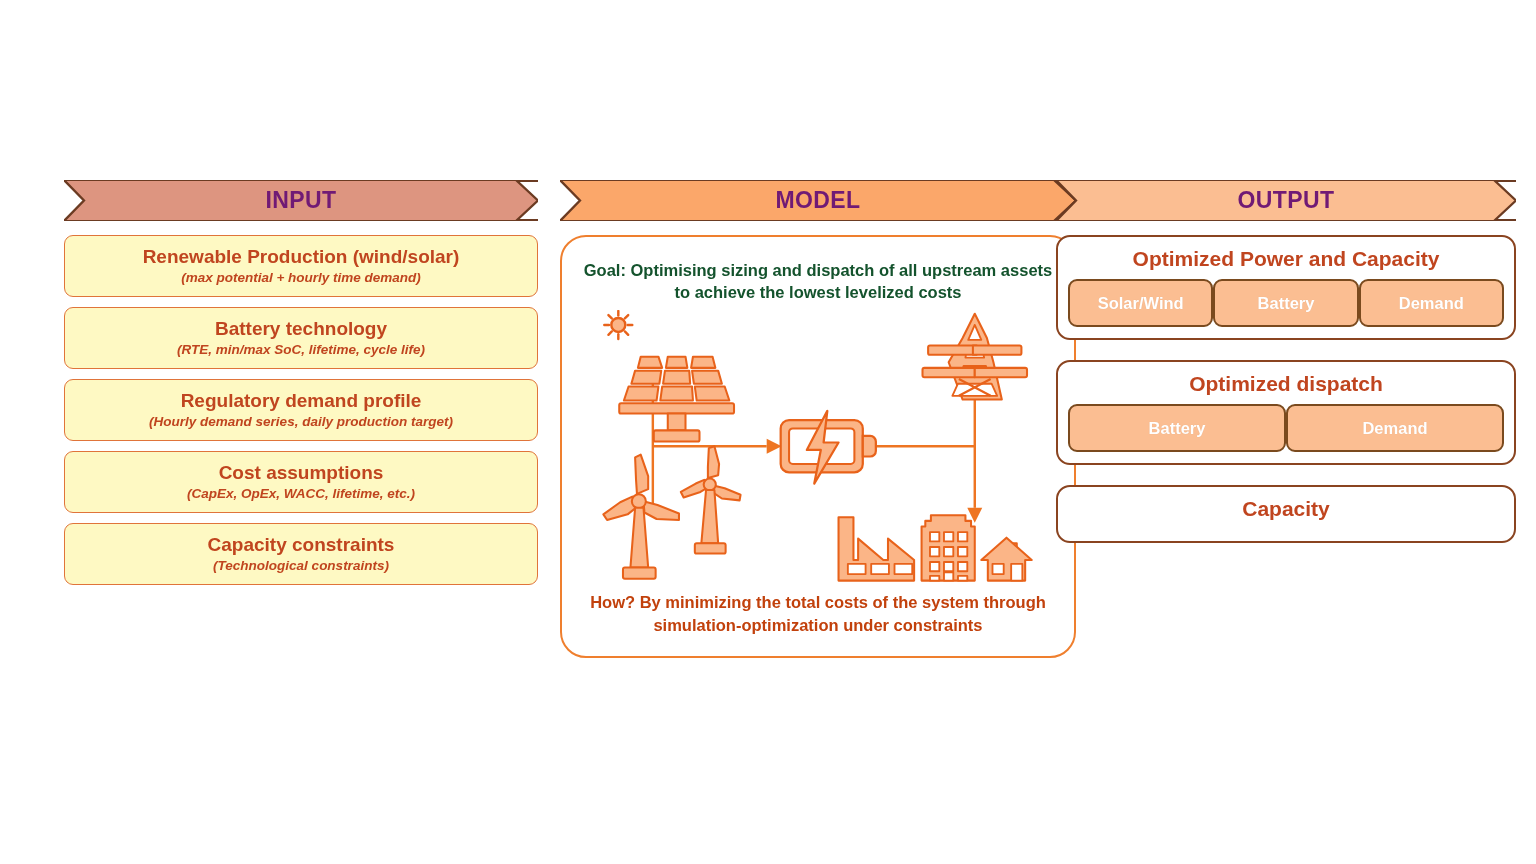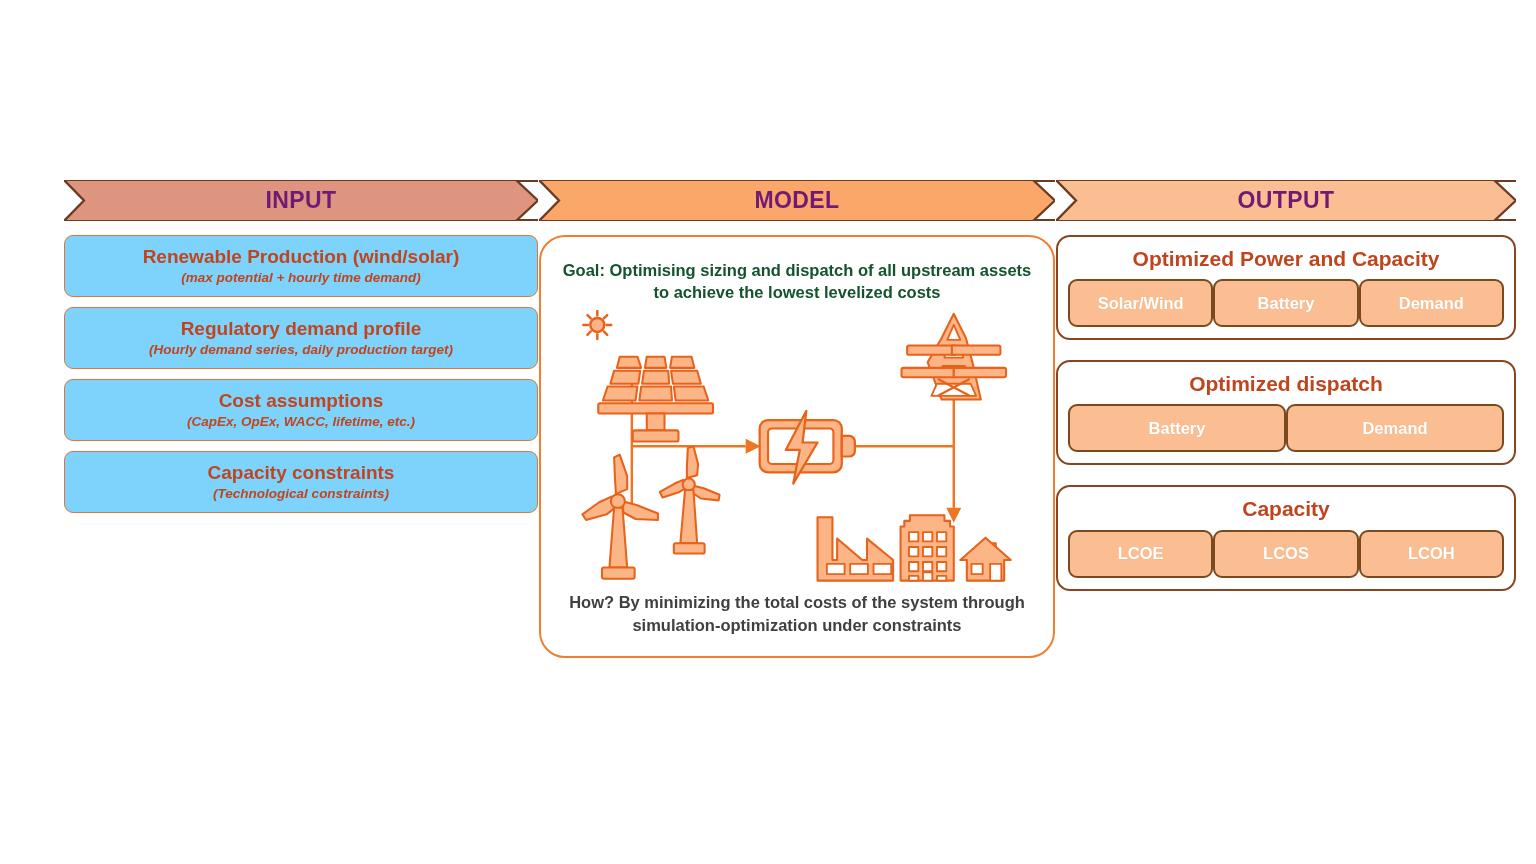--- a/index.html
+++ b/index.html
@@ -9,21 +9,21 @@
     font-family: "Liberation Sans", sans-serif;
     overflow: hidden;
     position: relative;
   }
 
   
   .board { position: absolute; left: 0; top: 0; width: 1536px; height: 864px; }
 
   .col { position: absolute; top: 180px; }
   .col-input  { left: 64px;   width: 474px; }
-  .col-model  { left: 539px;  width: 516px; }
+  .col-model  { left: 560px;  width: 516px; }
   .col-output { left: 1056px; width: 460px; }
 
   
   .banner {
     position: relative;
     height: 41px;
     display: flex;
     align-items: center;
     justify-content: center;
     border-top: 2px solid #6b3b22;
@@ -42,21 +42,21 @@
     left: 0; top: -2px;
     width: 100%;
     height: calc(100% + 4px);
     z-index: 1;
   }
   .banner-shape svg { display: block; width: 100%; height: 100%; }
 
   
   .input-list { margin-top: 14px; display: flex; flex-direction: column; gap: 10px; }
   .input-box {
-    background: #7dd3fc;
+    background: #fef9c3;
     border: 1.6px solid #e0743a;
     border-radius: 9px;
     height: 62px;
     display: flex;
     flex-direction: column;
     align-items: center;
     justify-content: center;
     padding: 4px 10px;
   }
   .input-title {
@@ -88,21 +88,21 @@
     display: flex;
     flex-direction: column;
   }
   .model-goal, .model-how {
     font-size: 16.5px;
     font-weight: bold;
     color: #14532d;
     text-align: center;
     line-height: 1.35;
   }
-  .model-how { color: #404040; }
+  .model-how { color: #c2410c; }
   .model-canvas {
     flex: 1;
     position: relative;
     margin: 6px 0 2px 0;
   }
   .model-canvas svg { position: absolute; left: 0; top: 0; width: 100%; height: 100%; }
   .model-how-wrap { margin-top: auto; padding-bottom: 6px; }
 
   
   .output-list { margin-top: 14px; display: flex; flex-direction: column; gap: 20px; }
@@ -149,20 +149,24 @@
           <polygon points="0,0 452,0 474,22.5 452,45 0,45 20,22.5" fill="#dd9580" stroke="#6b3b22" stroke-width="2.4"></polygon>
         </svg>
       </div>
       <span class="banner-label">INPUT</span>
     </div>
 
     <div class="input-list">
       <div class="input-box">
         <div class="input-title">Renewable Production (wind/solar)</div>
         <div class="input-sub">(max potential + hourly time demand)</div>
+      </div>
+      <div class="input-box">
+        <div class="input-title">Battery technology</div>
+        <div class="input-sub">(RTE, min/max SoC, lifetime, cycle life)</div>
       </div>
       <div class="input-box">
         <div class="input-title">Regulatory demand profile</div>
         <div class="input-sub">(Hourly demand series, daily production target)</div>
       </div>
       <div class="input-box">
         <div class="input-title">Cost assumptions</div>
         <div class="input-sub">(CapEx, OpEx, WACC, lifetime, etc.)</div>
       </div>
       <div class="input-box">
@@ -363,23 +367,18 @@
       <div class="output-group">
         <div class="output-group-title">Optimized dispatch</div>
         <div class="pill-row">
           <div class="pill">Battery</div>
           <div class="pill">Demand</div>
         </div>
       </div>
 
       <div class="output-group">
         <div class="output-group-title">Capacity</div>
-        <div class="pill-row">
-          <div class="pill">LCOE</div>
-          <div class="pill">LCOS</div>
-          <div class="pill">LCOH</div>
-        </div>
       </div>
 
     </div>
   </div>
 
 </div>
 
 </body></html>

